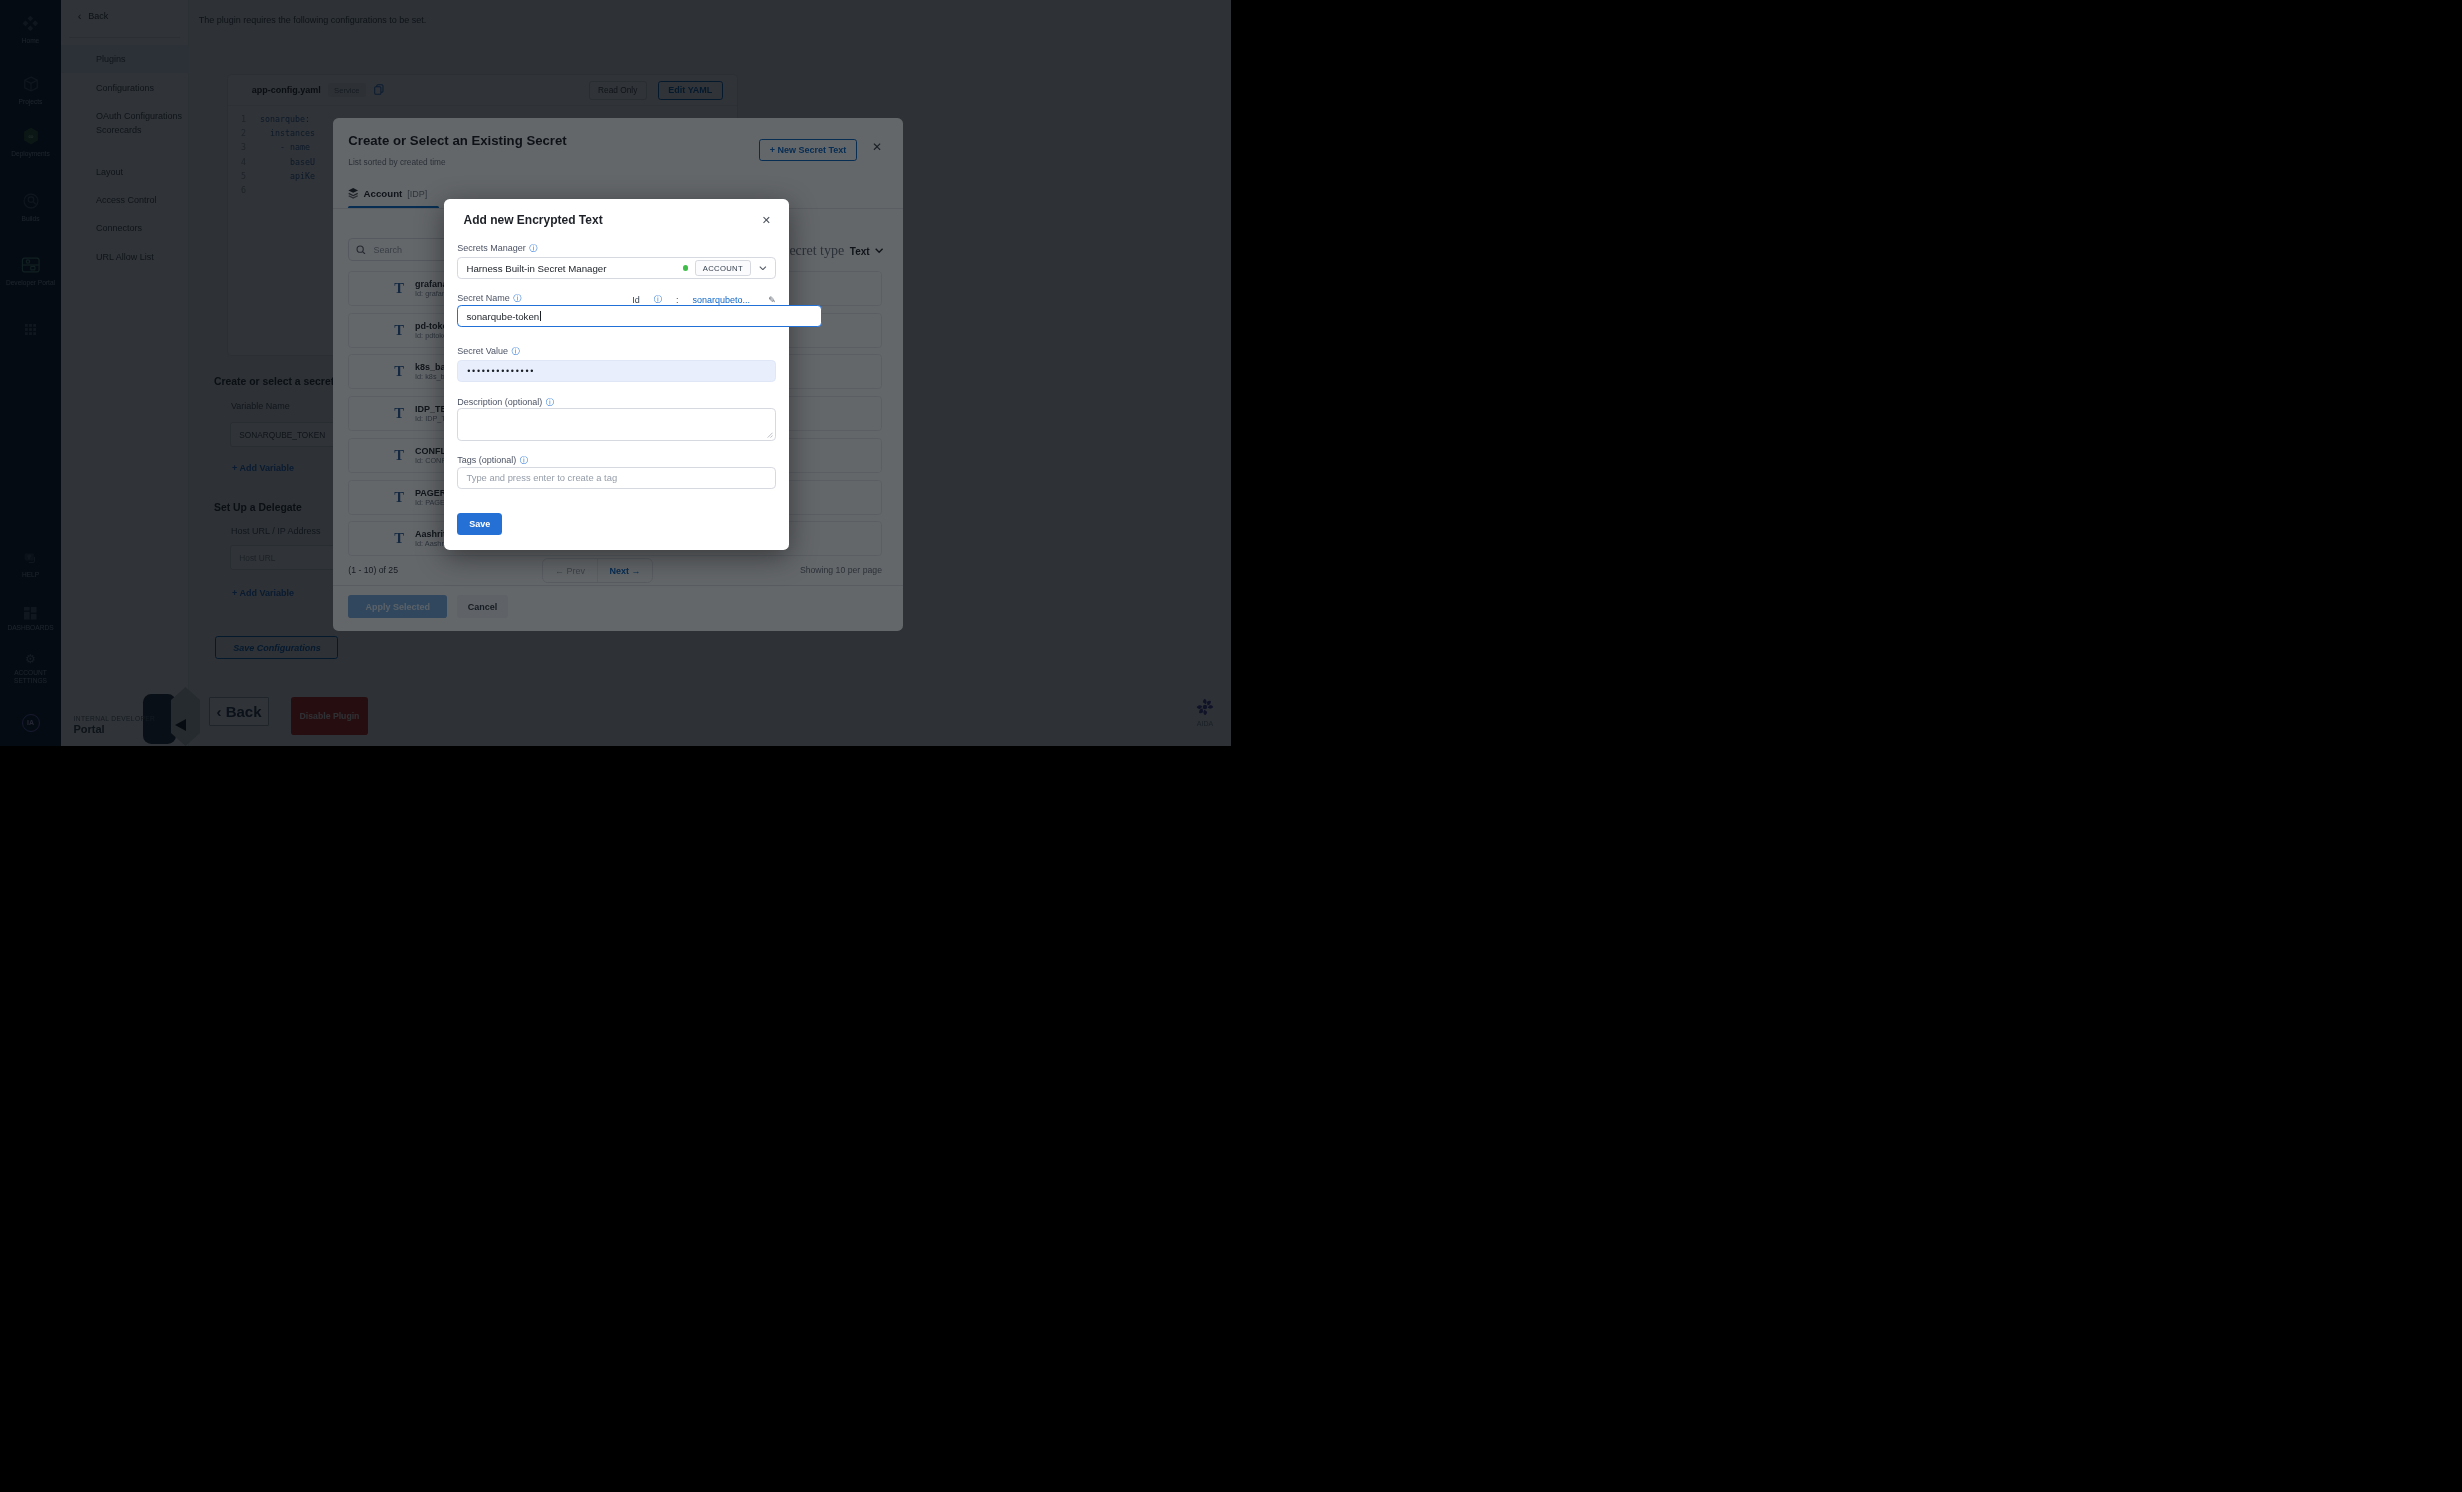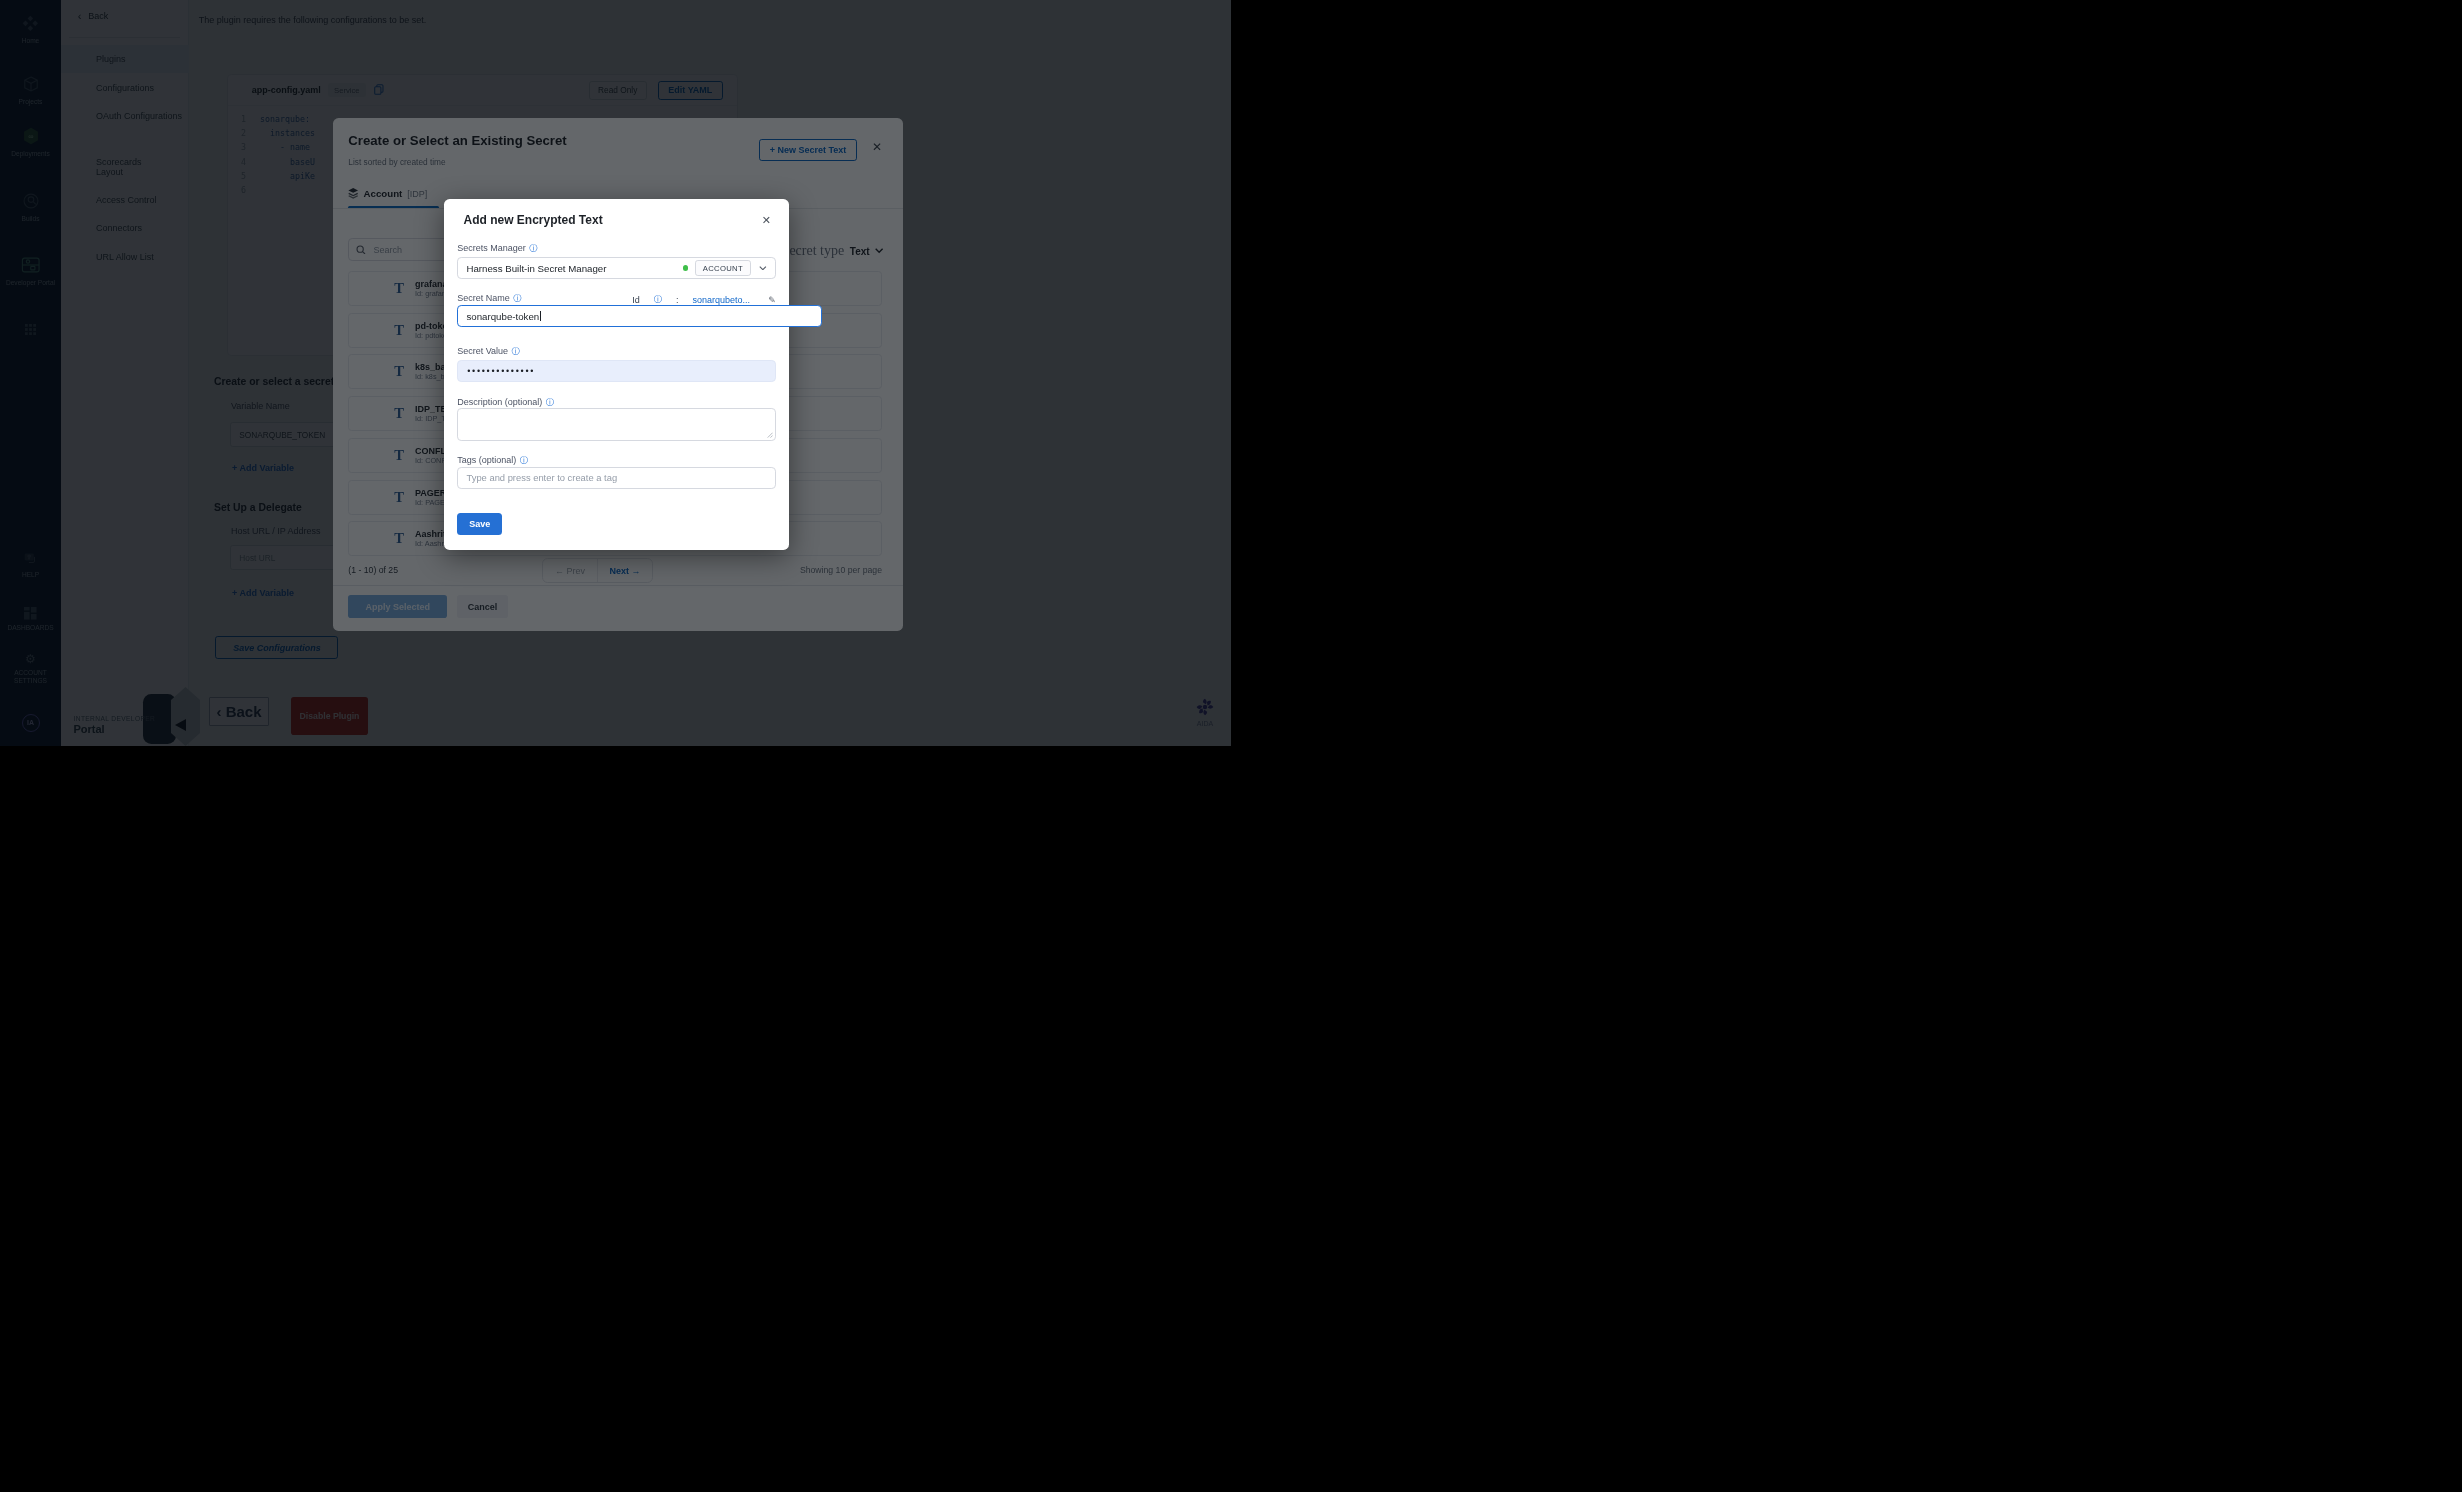--- a/index.html
+++ b/index.html
@@ -259,21 +259,21 @@
 
   <div class="side-nav">
     <div class="back-row">
       <span class="back-chev">‹</span>
       <span>Back</span>
     </div>
     <div class="nav-divider"></div>
     <div class="nav-item sel" style="top:45px;">Plugins</div>
     <div class="nav-item" style="top:74px;">Configurations</div>
     <div class="nav-item" style="top:102px;">OAuth Configurations</div>
-    <div class="nav-item" style="top:148px;">Scorecards</div>
+    <div class="nav-item" style="top:116px;">Scorecards</div>
     <div class="nav-item" style="top:158px;">Layout</div>
     <div class="nav-item" style="top:186px;">Access Control</div>
     <div class="nav-item" style="top:214px;">Connectors</div>
     <div class="nav-item" style="top:243px;">URL Allow List</div>
     <div class="mascot-back"></div>
     <div class="mascot-hex"></div>
     <div class="mascot-tri"></div>
     <div class="nav-footer1">INTERNAL DEVELOPER</div>
     <div class="nav-footer2">Portal</div>
   </div>

